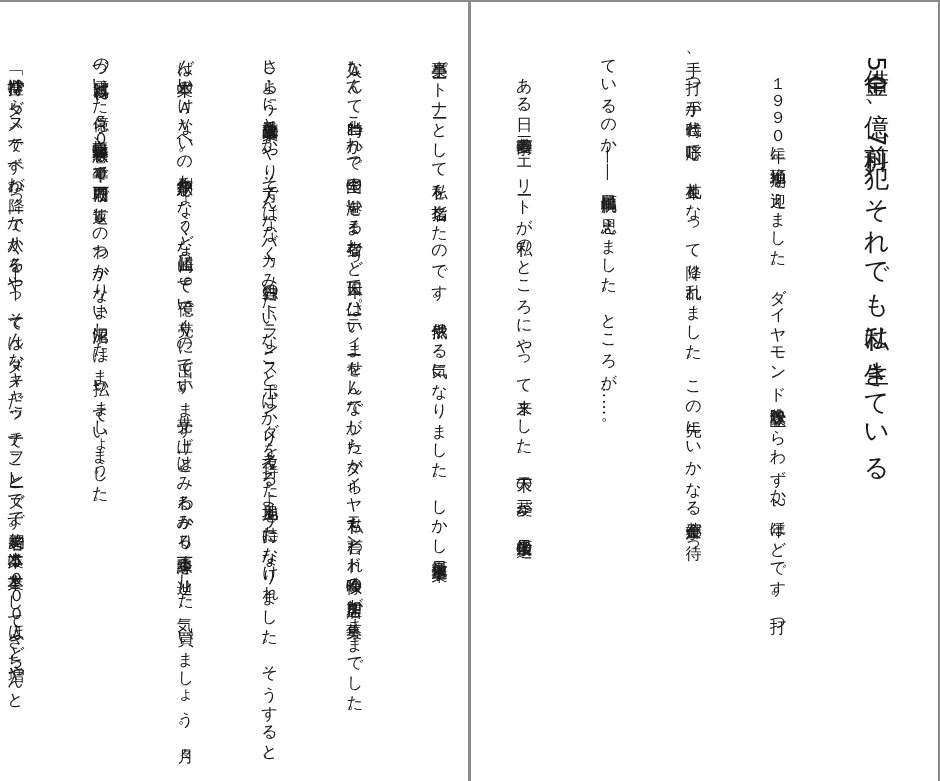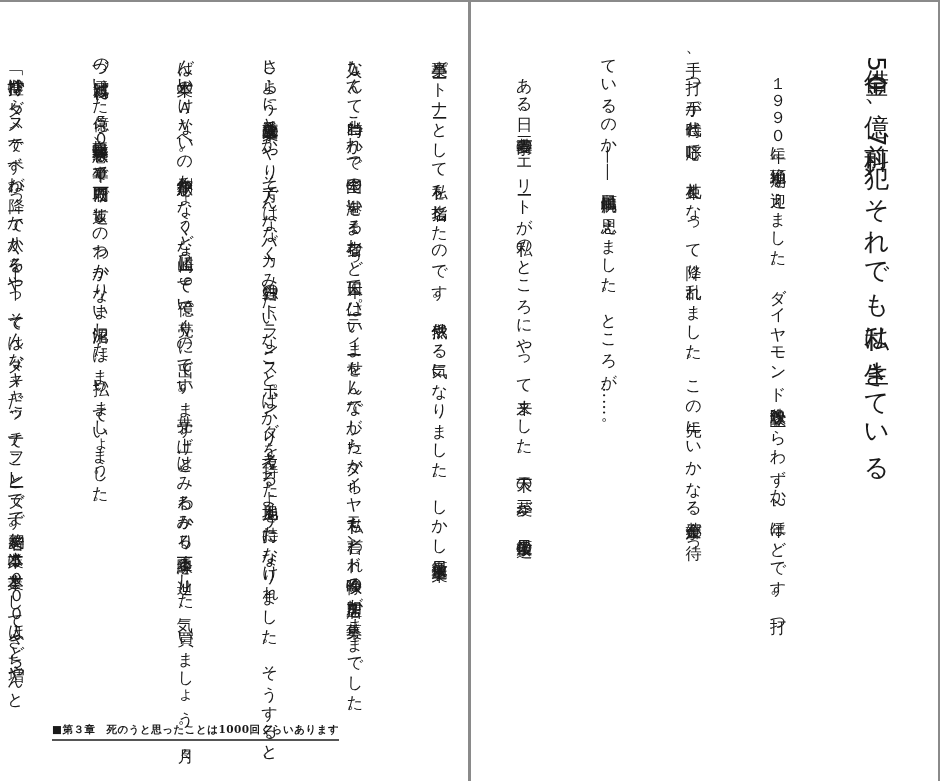--- a/index.html
+++ b/index.html
@@ -71,15 +71,14 @@
     
     
     
     
     
     
     
     
     
   </div>
-  <div class="running-head">■第３章　死のうと思ったことは1000回くらいあります</div>
   <div class="folio folio-left">125</div>
 </div>
 
 </body></html>

